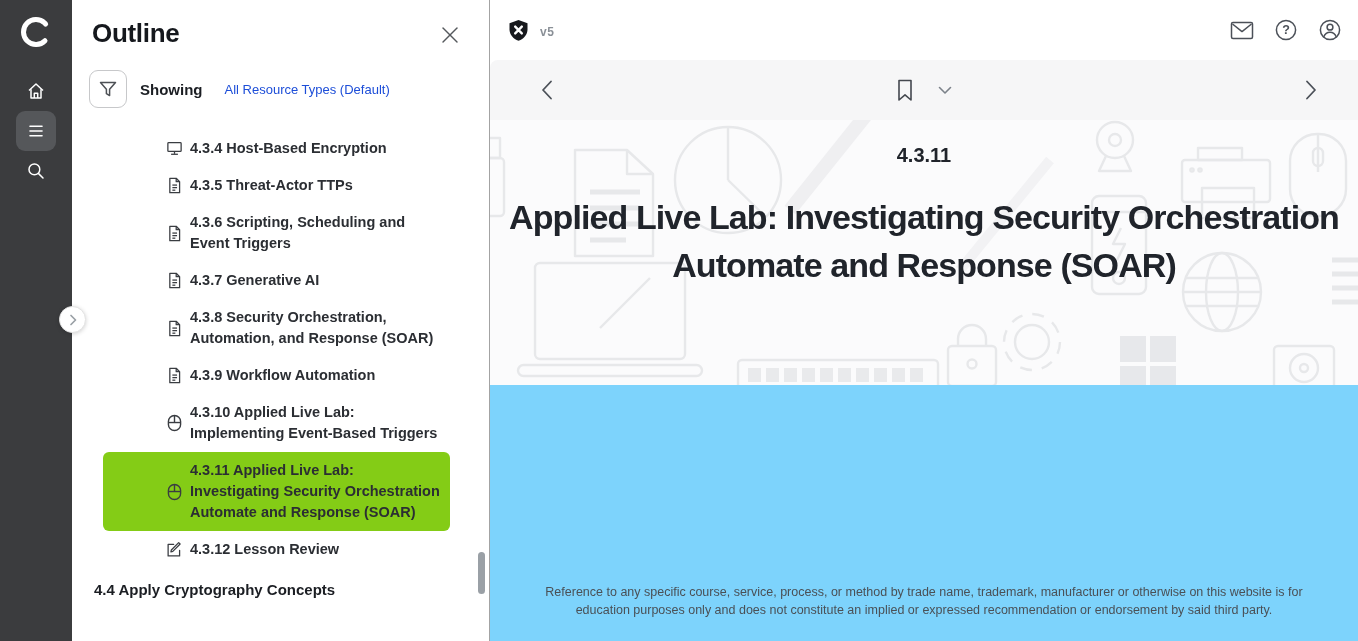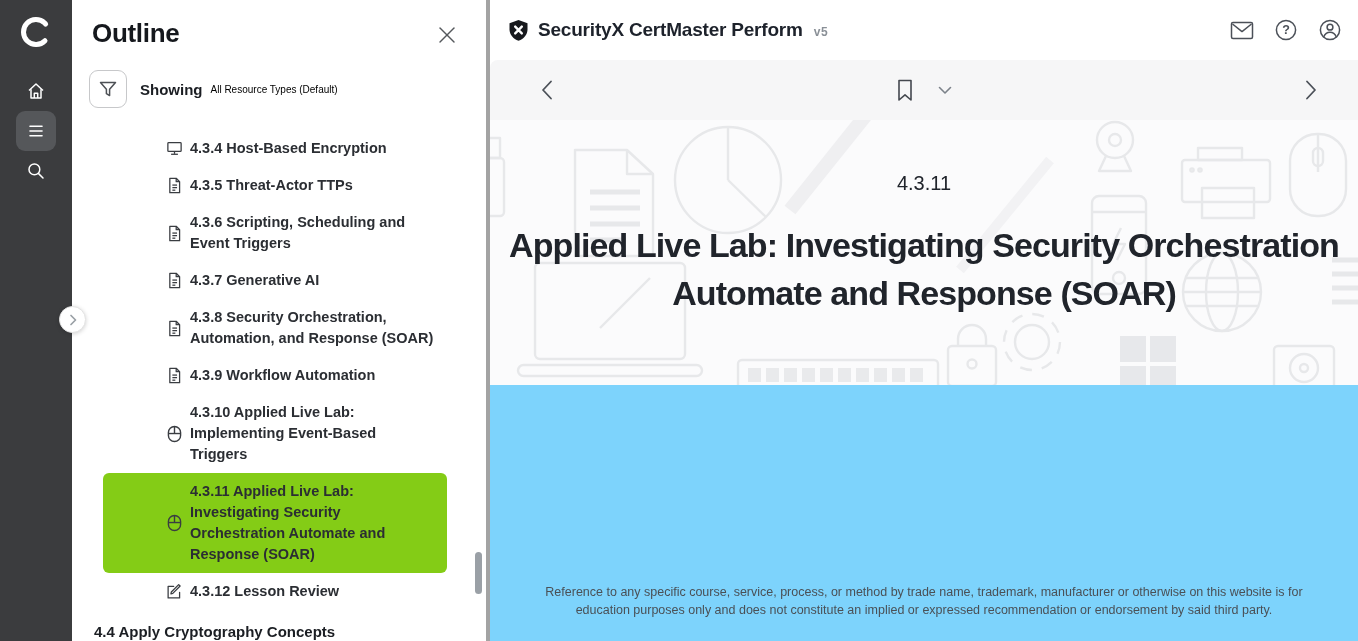--- a/index.html
+++ b/index.html
@@ -15,31 +15,31 @@
   .rail-btn { width:40px; height:40px; display:flex; align-items:center; justify-content:center;
               border:none; background:transparent; cursor:pointer; }
   .rail-btn.active { background:#55575a; border-radius:9px; }
 
   
   .expander { position:absolute; left:59px; top:306px; width:27px; height:27px; border-radius:50%;
               background:#fff; border:1px solid #e3e3e3; box-shadow:0 1px 4px rgba(0,0,0,.18);
               display:flex; align-items:center; justify-content:center; z-index:9; cursor:pointer; }
 
   
-  .panel { width:418px; flex-shrink:0; background:#fff; border-right:4px solid #a3a3a3;
+  .panel { width:418px; flex-shrink:0; background:#fff; border-right:1px solid #a3a3a3;
            position:relative; overflow:hidden; }
   .panel-head { display:flex; align-items:flex-start; justify-content:space-between; padding:18px 24px 0 20px; }
   .panel-title { font-size:26px; font-weight:700; color:#15181d; letter-spacing:-.3px; }
   .close-btn { background:none; border:none; cursor:pointer; padding:6px; margin-top:2px; }
 
   .filter-row { display:flex; align-items:center; margin:20px 0 0 17px;text-align:right; }
   .filter-btn { width:38px; height:38px; border:1px solid #c7c8ca; border-radius:9px; background:#fff;
                 display:flex; align-items:center; justify-content:center; cursor:pointer; }
   .showing { margin-left:13px; font-size:15px; font-weight:700; color:#1b1e23; }
-  .filter-value { margin-left:8px; font-size:10px; color:#000000; }
+  .filter-value { margin-left:22px; font-size:13px; color:#1d4ed8; }
 
   .o-list { list-style:none; margin:22px 39px 0 31px; }
   .o-item { display:flex; align-items:center; gap:7px; padding:8px 10px 8px 63px;
             border-radius:6px; cursor:pointer; }
   .o-item.selected { background:#84cc16; }
   .o-item .itm-icon { flex-shrink:0; width:17px; display:flex; justify-content:center; }
   .o-item .lbl { width:252px; font-size:14.5px; font-weight:700; color:#2b2e33; line-height:21px; }
   .o-section { margin:13px 0 0 22px; font-size:15px; font-weight:700; color:#1b1e23; cursor:pointer; }
 
   .panel-scrollbar { position:absolute; top:0; right:4px; width:7px; height:100%; }
@@ -61,21 +61,21 @@
              position:relative; display:flex; align-items:center; }
   .tb-prev { position:absolute; left:48px; }
   .tb-next { position:absolute; right:38px; }
   .tb-center { position:absolute; left:50%; transform:translateX(-50%);
                display:flex; align-items:center; gap:20px; }
   .tb-btn { background:none; border:none; cursor:pointer; display:flex; align-items:center; justify-content:center; padding:2px; }
 
   .banner { height:265px; flex-shrink:0; position:relative; overflow:hidden; background:#fbfbfc;
             display:flex; flex-direction:column; align-items:center; }
   .banner svg.wm { position:absolute; inset:0; }
-  .lesson-no { position:relative; margin-top:52px; font-size:20px; font-weight:400; color:#20242b; }
+  .lesson-no { position:relative; margin-top:24px; font-size:20px; font-weight:700; color:#20242b; }
   .lesson-title { position:relative; margin-top:26px; text-align:center; }
   .lesson-title .tl { font-size:34px; font-weight:700; color:#20242b; line-height:48px;
                       letter-spacing:-0.9px; white-space:nowrap; }
 
   .content-body { flex:1; background:#7dd3fc; display:flex; align-items:flex-end; justify-content:center; }
   .disclaimer { max-width:800px; margin-bottom:22px; text-align:center;
                 font-size:12.5px; line-height:18px; color:#4a5056; }
 
   svg { display:block; }
 </style>
@@ -265,21 +265,20 @@
   <main class="main">
 
     <header class="main-header">
       <div class="brand">
         <span>
           <svg width="21" height="23" viewBox="0 0 21 23">
             <path d="M10.5 1 L19.5 4.2 V10.3 C19.5 15.8 15.9 19.8 10.5 21.8 C5.1 19.8 1.5 15.8 1.5 10.3 V4.2 Z" fill="#17191d"></path>
             <path d="M7.2 7.6 L13.8 14.4 M13.8 7.6 L7.2 14.4" stroke="#fff" stroke-width="2.4" stroke-linecap="round"></path>
           </svg>
         </span>
-        <span class="brand-title">SecurityX CertMaster Perform</span>
         <span class="brand-ver">v5</span>
       </div>
       <div class="header-actions">
         <button class="hdr-btn">
           <span>
             <svg width="24" height="19" viewBox="0 0 24 19" fill="none" stroke="#4b5058" stroke-width="1.5" stroke-linejoin="round">
               <rect x="1.5" y="1.5" width="21" height="16" rx="1.5"></rect>
                 <polyline points="2.5,3 12,10.6 21.5,3"></polyline>
             </svg>
           </span>

